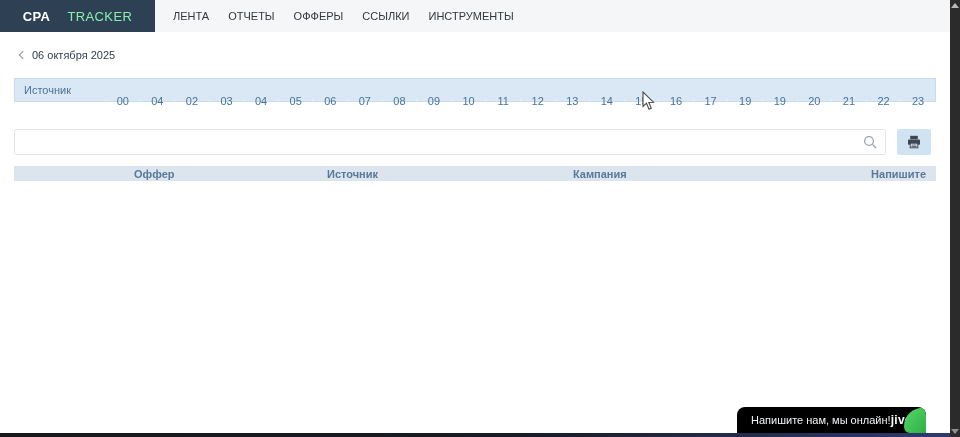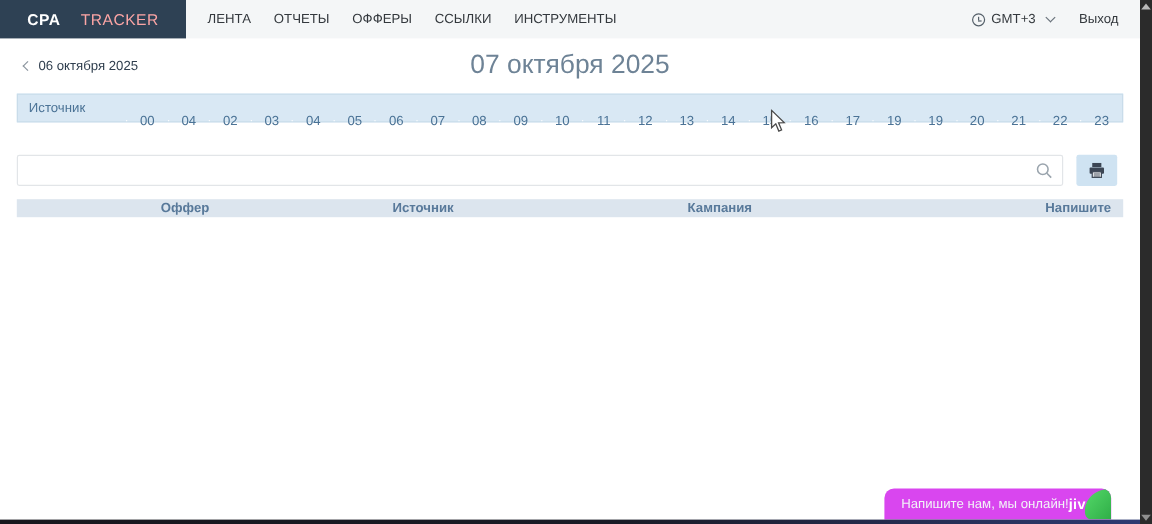--- a/index.html
+++ b/index.html
@@ -5,21 +5,21 @@
   * { margin:0; padding:0; box-sizing:border-box; }
   html,body { width:960px; height:437px; overflow:hidden; }
   body { font-family:"Liberation Sans", sans-serif; background:#ffffff; position:relative; }
 
   .page { position:absolute; left:0; top:0; width:950px; height:437px; background:#fff; }
 
   
   .navbar { height:32px; background:#f4f6f7; display:flex; align-items:stretch; }
   .brand { width:155px; background:#2e4154; color:#fff; display:flex; align-items:center; justify-content:center; font-size:13px; letter-spacing:.4px; }
   .brand b { font-weight:bold; margin-right:17px; }
-  .brand span.rest { color:#fca5a5; font-weight:normal; }
+  .brand span.rest { color:#86efac; font-weight:normal; }
   .menu { display:flex; align-items:center; margin-left:18px; gap:19px; }
   .menu-item { font-size:11px; color:#33383d; cursor:pointer; white-space:nowrap; }
   .nav-right { margin-left:auto; display:flex; align-items:center; gap:6px; padding-right:18px; }
   .clock-ic { width:11px; height:11px; border:1.2px solid #55606a; border-radius:50%; position:relative; display:inline-block; }
   .clock-ic:after { content:""; position:absolute; left:4px; top:2px; width:1.2px; height:3.5px; background:#55606a; }
   .clock-ic:before { content:""; position:absolute; left:4px; top:5px; width:3px; height:1.2px; background:#55606a; }
   .tz-label { font-size:11px; color:#33383d; }
   .chev-down { width:6px; height:6px; border-right:1.4px solid #6a737c; border-bottom:1.4px solid #6a737c; transform:rotate(45deg) translateY(-2px); display:inline-block; margin-left:3px; }
   .logout { font-size:11px; color:#33383d; margin-left:16px; cursor:pointer; }
   .tz-group { display:flex; align-items:center; gap:5px; cursor:pointer; }
@@ -49,21 +49,21 @@
   .th { font-size:11px; color:#58799a; font-weight:bold; white-space:nowrap; }
   .th-0 { width:110px; }
   .th-1 { width:193px; }
   .th-2 { width:246px; }
   .th-3 { flex:1; }
   .th-4 { text-align:right; }
 
   .table-body { height:210px; }
 
   
-  .jivo { position:absolute; right:24px; bottom:4px; width:189px; height:26px; background:#d946ef; border-radius:8px 8px 0 0; display:flex; align-items:center; overflow:hidden; cursor:pointer; }
+  .jivo { position:absolute; right:24px; bottom:4px; width:189px; height:26px; background:#000000; border-radius:8px 8px 0 0; display:flex; align-items:center; overflow:hidden; cursor:pointer; }
   .jivo-msg { font-size:11px; color:#f2f4f7; padding-left:14px; white-space:nowrap; }
   .jivo-brand { margin-left:auto; font-size:12px; color:#ffffff; font-weight:bold; letter-spacing:.3px; padding-right:28px; }
   .jivo-leaf { position:absolute; right:0; top:0; width:22px; height:26px; }
 
   
   .bottom-strip { position:absolute; left:0; bottom:0; width:950px; height:4px; background:linear-gradient(90deg,#17171d 0%,#191b26 55%,#2e3a72 100%); }
 
   
   .scrollbar { position:absolute; right:0; top:0; width:10px; height:437px; background:#2b2b2b; }
   .sb-up { position:absolute; top:3px; left:1px; width:0; height:0; border-left:4px solid transparent; border-right:4px solid transparent; border-bottom:5px solid #b9b9b9; cursor:pointer; }
@@ -81,38 +81,29 @@
       <b>CPA</b>
       <span class="rest">TRACKER</span>
     </div>
     <nav class="menu">
         <span class="menu-item">ЛЕНТА</span>
         <span class="menu-item">ОТЧЕТЫ</span>
         <span class="menu-item">ОФФЕРЫ</span>
         <span class="menu-item">ССЫЛКИ</span>
         <span class="menu-item">ИНСТРУМЕНТЫ</span>
       </nav>
-    <div class="nav-right">
-      <span class="tz-group">
-        <span class="clock-ic"></span>
-        <span class="tz-label">GMT+3</span>
-        <span class="chev-down"></span>
-      </span>
-      <span class="logout">Выход</span>
-    </div>
   </div>
 
   <div class="content">
 
     <div class="title-row">
       <span class="prev-date">
         <span class="chev-left"></span>
         <span>06 октября 2025</span>
       </span>
-      <div class="page-title">07 октября 2025</div>
     </div>
 
     <div class="hours-bar">
       <div class="hours-first">Источник</div>
       <div class="hours-cells">
           <div class="hour-cell">00</div>
           <div class="hour-cell">04</div>
           <div class="hour-cell">02</div>
           <div class="hour-cell">03</div>
           <div class="hour-cell">04</div>

